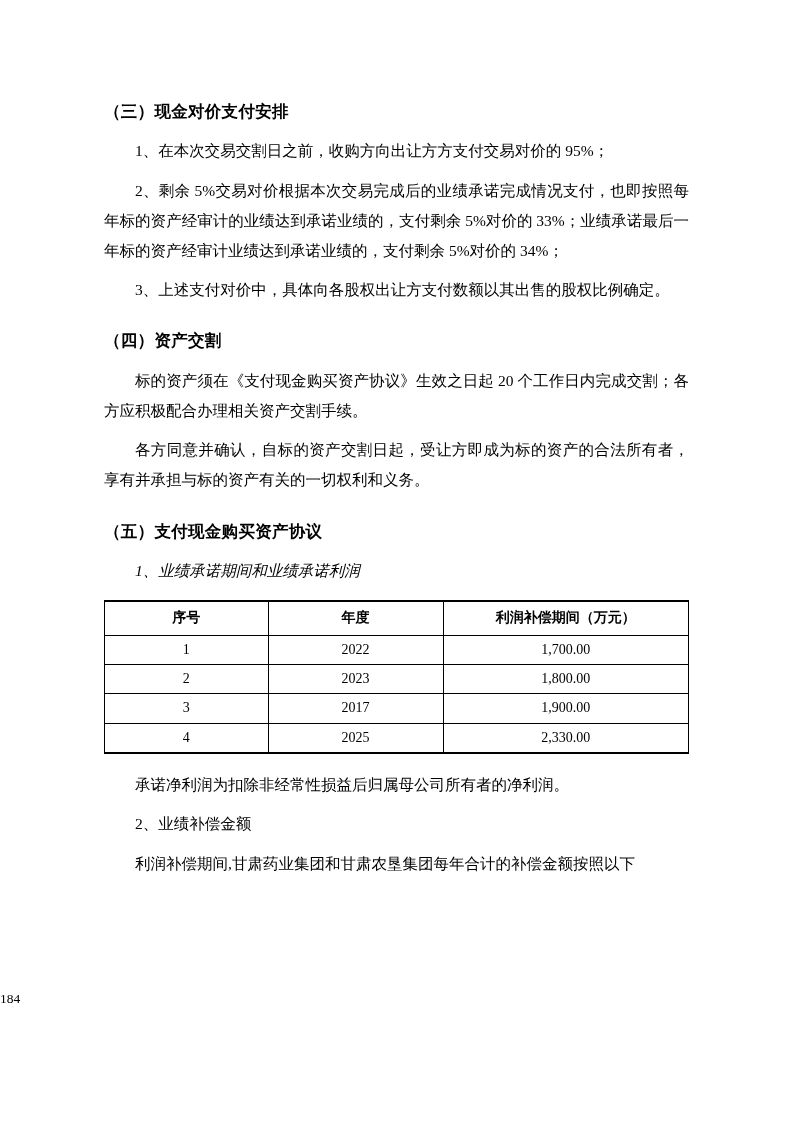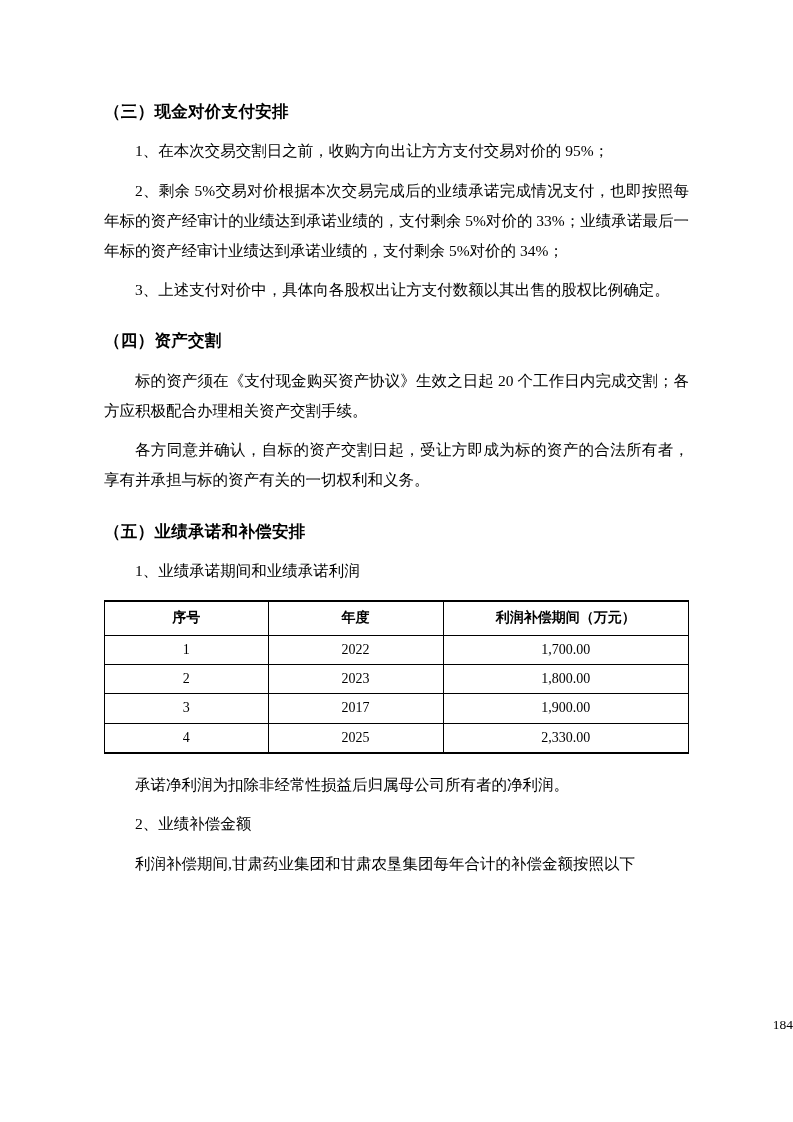--- a/index.html
+++ b/index.html
@@ -38,20 +38,21 @@
   }
   p.para {
     margin: 9px 0 8px 0;
     text-indent: 2em;
     text-align: justify;
     text-justify: inter-ideograph;
     line-height: 1.95;
   }
   p.tight {
     margin-bottom: 6px;
+    font-style: italic;
   }
   table.commit-table {
     border-collapse: collapse;
     width: 100%;
     margin: 14px 0 16px 0;
     font-size: 14px;
     line-height: 1.6;
   }
   table.commit-table th,
   table.commit-table td {
@@ -71,42 +72,42 @@
   table.commit-table tbody tr:last-child td {
     border-bottom: 2.5px solid #000;
   }
   table.commit-table col.c1 { width: 28%; }
   table.commit-table col.c2 { width: 30%; }
   table.commit-table col.c3 { width: 42%; }
   .page-number {
     position: absolute;
     left: 0;
     right: 0;
-    bottom: 38px;
-    text-align: right;
+    bottom: 64px;
+    text-align: left;
     font-size: 13.5px;
     font-family: "Liberation Serif", "DejaVu Serif", serif;
   }
 </style>
 </head>
 <body>
 
 <div class="page">
   <div class="doc-body">
 
     <h2 class="section-heading">（三）现金对价支付安排</h2>
     <p class="para">1、在本次交易交割日之前，收购方向出让方方支付交易对价的 95%；</p>
     <p class="para">2、剩余 5%交易对价根据本次交易完成后的业绩承诺完成情况支付，也即按照每年标的资产经审计的业绩达到承诺业绩的，支付剩余 5%对价的 33%；业绩承诺最后一年标的资产经审计业绩达到承诺业绩的，支付剩余 5%对价的 34%；</p>
     <p class="para">3、上述支付对价中，具体向各股权出让方支付数额以其出售的股权比例确定。</p>
 
     <h2 class="section-heading">（四）资产交割</h2>
     <p class="para">标的资产须在《支付现金购买资产协议》生效之日起 20 个工作日内完成交割；各方应积极配合办理相关资产交割手续。</p>
     <p class="para">各方同意并确认，自标的资产交割日起，受让方即成为标的资产的合法所有者，享有并承担与标的资产有关的一切权利和义务。</p>
 
-    <h2 class="section-heading">（五）业绩承诺和补偿安排</h2>
+    <h2 class="section-heading">（五）支付现金购买资产协议</h2>
     <p class="para tight">1、业绩承诺期间和业绩承诺利润</p>
 
     <table class="commit-table">
       <colgroup>
           <col class="c1">
           <col class="c2">
           <col class="c3">
         </colgroup>
       <thead>
         <tr>

